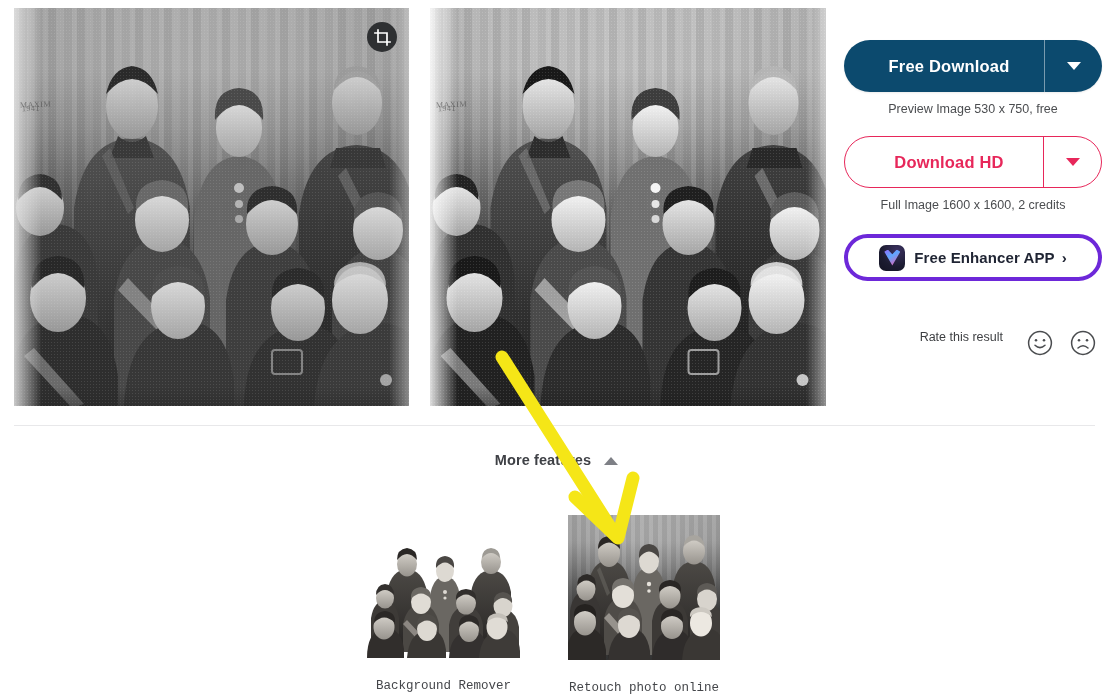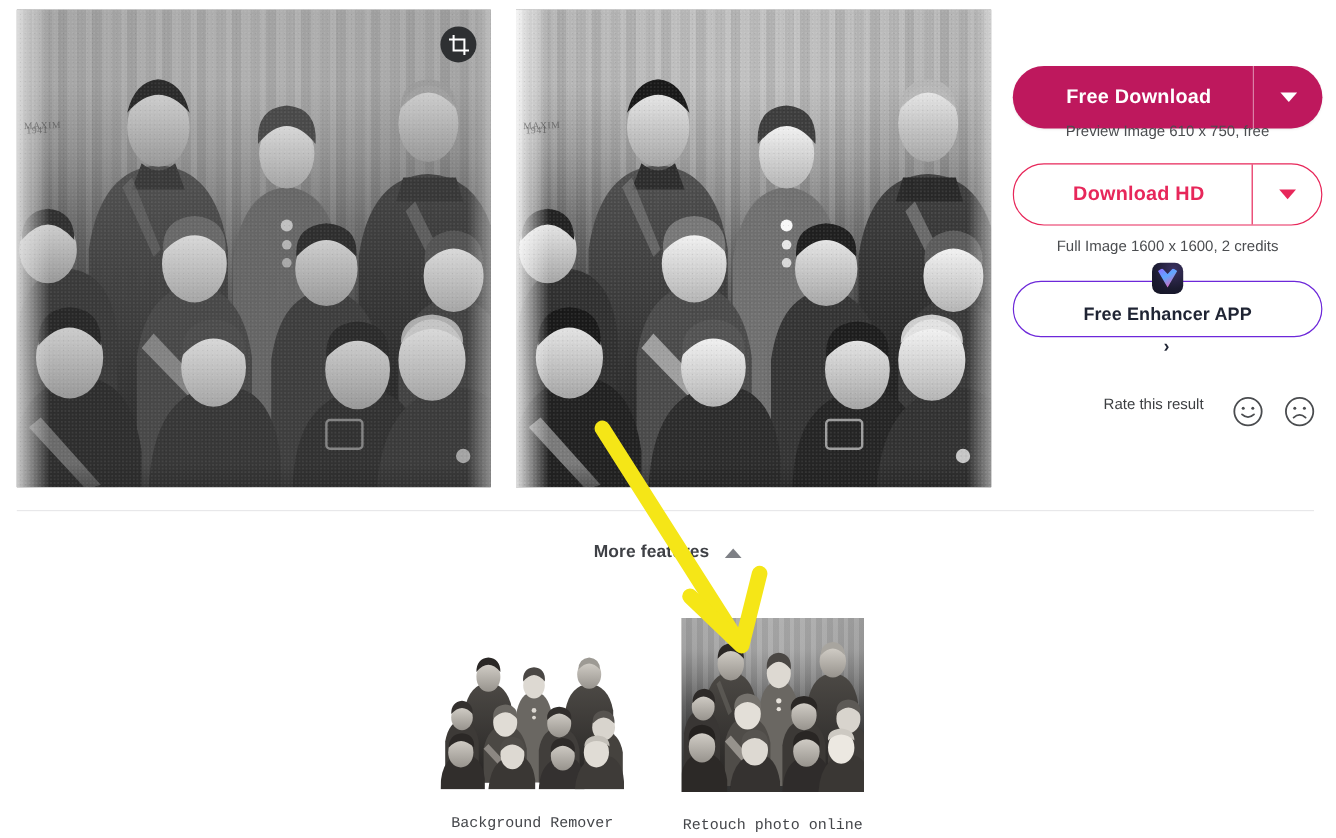--- a/index.html
+++ b/index.html
@@ -105,25 +105,24 @@
     position: absolute;
     left: 844px; top: 0;
     width: 258px;
   }
 
   .btn-primary {
     position: absolute;
     left: 0; top: 40px;
     width: 258px; height: 52px;
     border-radius: 26px;
-    background: #be185d;
+    background: #0c4a6e;
     display: flex; align-items: center;
     cursor: pointer;
     box-shadow: 0 1px 2px rgba(0,0,0,.08);
-    margin-top: 15px;
   }
   .btn-primary .label {
     flex: 1;
     text-align: center;
     color: #ffffff;
     font-size: 16.5px;
     font-weight: bold;
     letter-spacing: .2px;
     padding-left: 10px;
   }
@@ -181,25 +180,24 @@
     border-right: 7px solid transparent;
     border-top: 8px solid #E7275A;
   }
 
   .btn-app {
     position: absolute;
     left: 0; top: 234px;
     width: 258px; height: 47px;
     border-radius: 24px;
     background: #ffffff;
-    border: 1px solid #6d28d9;
+    border: 4px solid #6d28d9;
     display: flex; align-items: center; justify-content: center;
     gap: 9px;
     cursor: pointer;
-    flex-direction: column;
   }
   .app-icon {
     width: 26px; height: 26px;
     border-radius: 7px;
     background: radial-gradient(circle at 70% 20%, #3b3160 0%, #1b1b30 60%, #141424 100%);
     position: relative;
     overflow: hidden;
     flex: 0 0 auto;
   }
   .app-icon .v {
@@ -492,21 +490,21 @@
   </div>
 
   <div class="side">
 
     <div class="btn-primary">
       <span class="label">Free Download</span>
       <span class="caret-zone">
         <span class="caret-white"></span>
       </span>
     </div>
-    <div class="cap one">Preview Image 610 x 750, free</div>
+    <div class="cap one">Preview Image 530 x 750, free</div>
 
     <div class="btn-outline">
       <span class="label">Download HD</span>
       <span class="caret-zone">
         <span class="caret-pink"></span>
       </span>
     </div>
     <div class="cap two">Full Image 1600 x 1600, 2 credits</div>
 
     <div class="btn-app">

